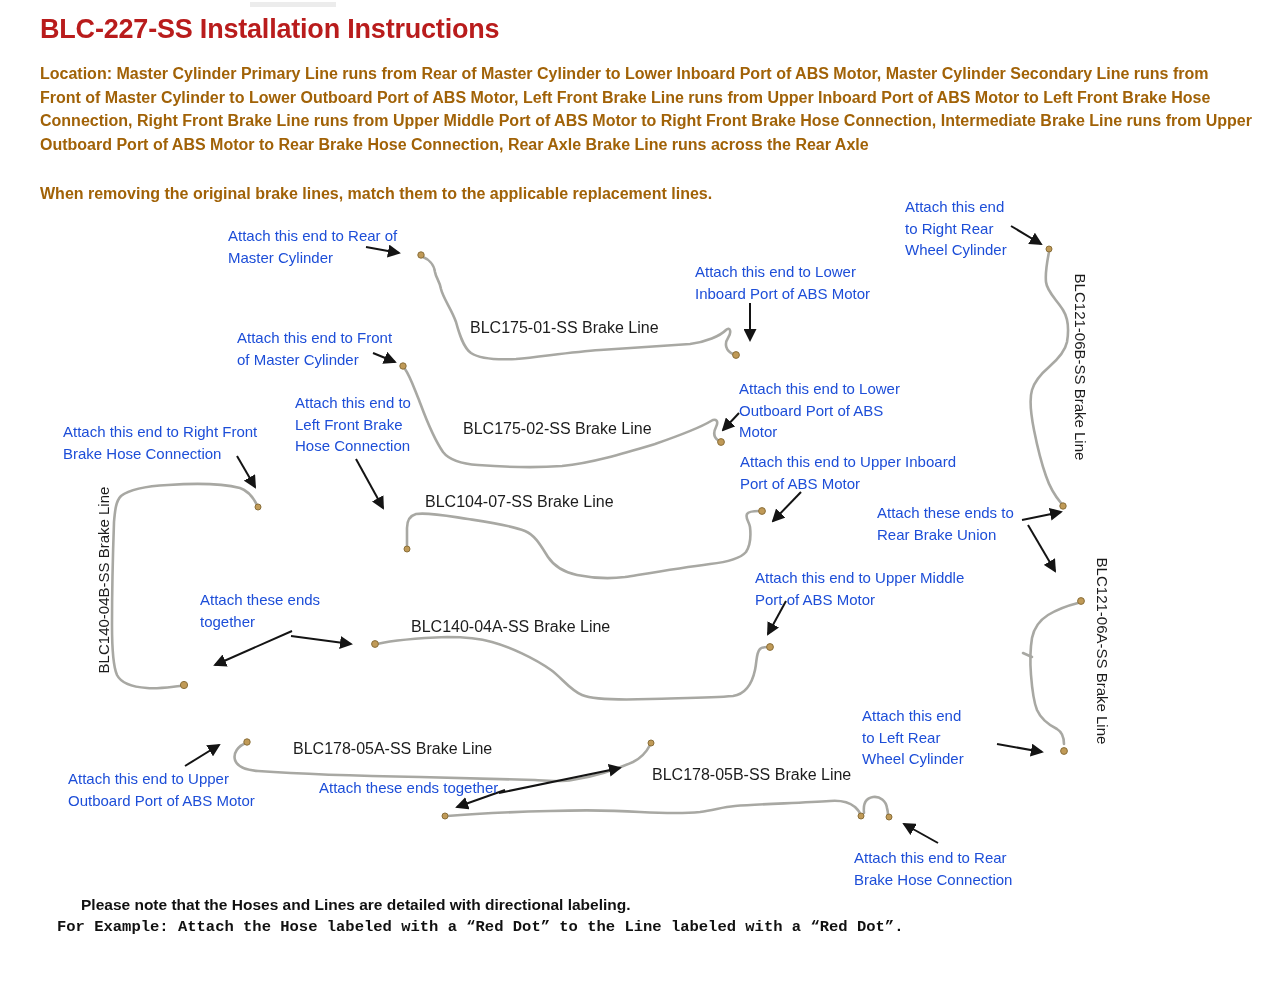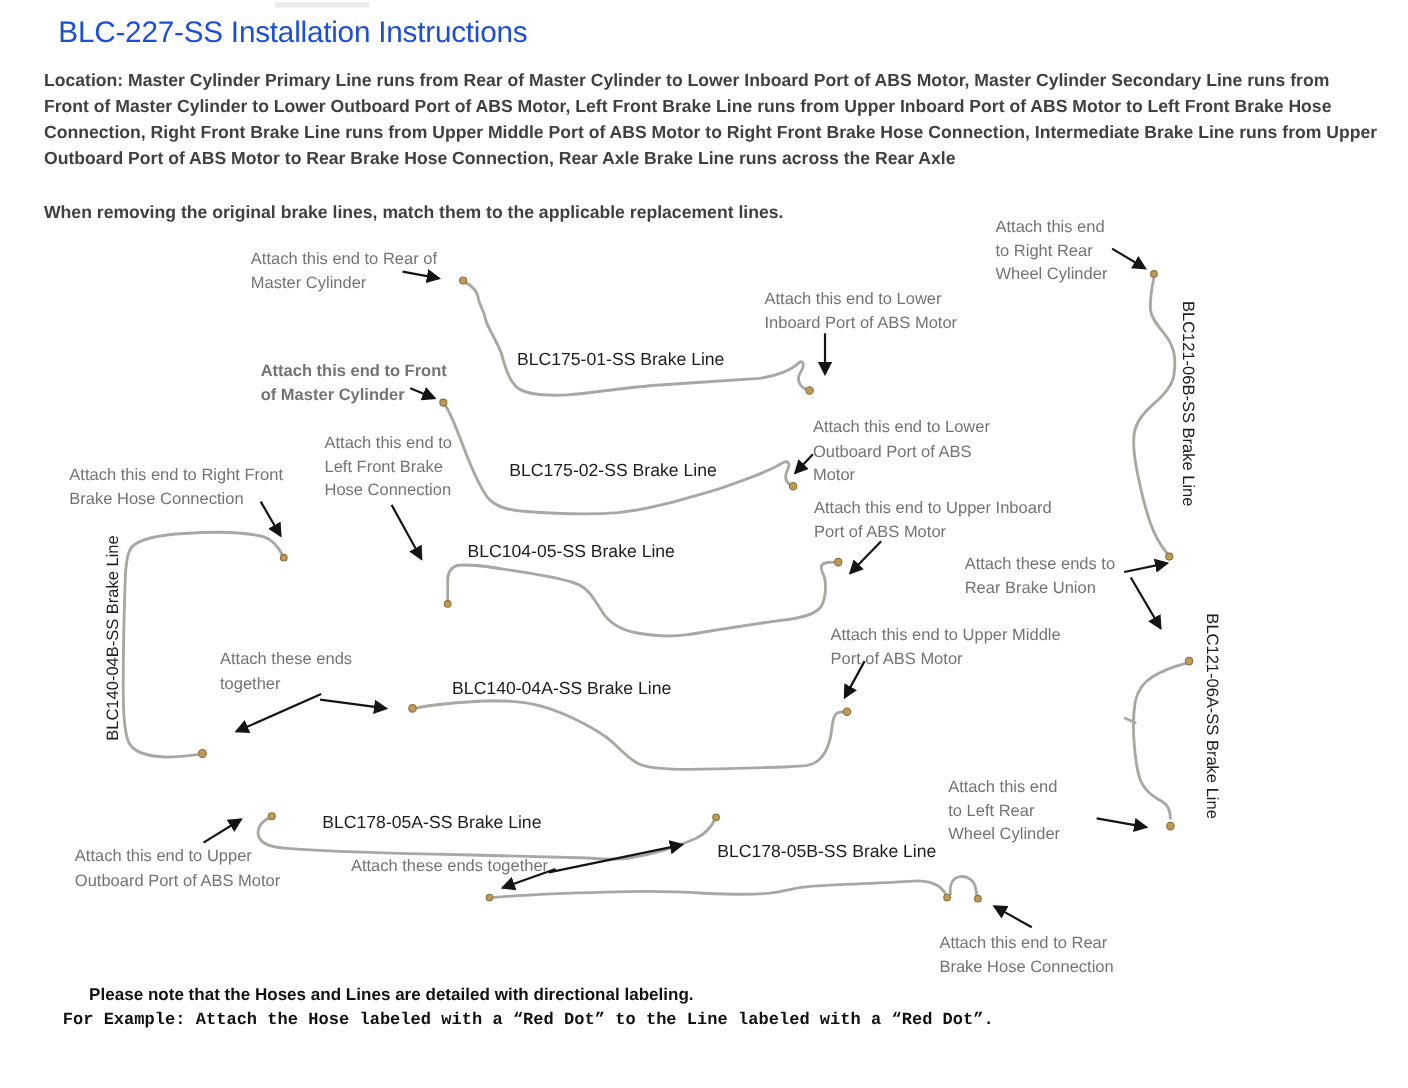--- a/index.html
+++ b/index.html
@@ -1,23 +1,23 @@
 <!DOCTYPE html>
 <html><head>
 <meta charset="utf-8">
 <style>
   html,body{margin:0;padding:0;}
   body{
     width:1280px;height:989px;position:relative;background:#ffffff;
     font-family:"Liberation Sans", sans-serif;color:#1c1c1c;overflow:hidden;
   }
   .abs{position:absolute;}
-  .title{font-size:27px;font-weight:400;letter-spacing:-0.2px;color:#1d4ed8;margin-left:13px;}
-  .para{font-size:16px;font-weight:700;line-height:23.5px;color:#404040;}
-  .callout{font-size:15px;line-height:21.5px;white-space:pre-line;color:#737373;}
+  .title{font-size:27px;font-weight:700;letter-spacing:-0.2px;color:#b91c1c;}
+  .para{font-size:16px;font-weight:700;line-height:23.5px;color:#a16207;}
+  .callout{font-size:15px;line-height:21.5px;white-space:pre-line;color:#1d4ed8;}
   .linelabel{font-size:16px;white-space:nowrap;color:#1c1c1c;}
   .vlabel{font-size:15px;white-space:nowrap;color:#1c1c1c;}
   .vlabel.cw{transform:translate(-50%,-50%) rotate(90deg);}
   .vlabel.ccw{transform:translate(-50%,-50%) rotate(-90deg);}
   .footer{font-size:15.5px;font-weight:700;line-height:23px;white-space:pre-line;color:#111;}
   .scan-artifact{background:#ececec;}
   svg{position:absolute;left:0;top:0;}
 </style>
 </head>
 <body>
@@ -88,21 +88,21 @@
     <line class="arrow" x1="997" y1="744" x2="1042" y2="752" marker-end="url(#ah)" stroke="#141414"></line>
     <line class="arrow" x1="185" y1="766" x2="219" y2="745" marker-end="url(#ah)" stroke="#141414"></line>
     <line class="arrow" x1="499" y1="793" x2="620" y2="768" marker-end="url(#ah)" stroke="#141414"></line>
     <line class="arrow" x1="505" y1="790" x2="457" y2="807" marker-end="url(#ah)" stroke="#141414"></line>
     <line class="arrow" x1="938" y1="843" x2="904" y2="824" marker-end="url(#ah)" stroke="#141414"></line>
   </g>
 </svg>
 
 <div class="abs callout" style="left:228px;top:225px;">Attach this end to Rear of
 Master Cylinder</div>
-<div class="abs callout" style="left:237px;top:327px;font-weight:bold;">Attach this end to Front
+<div class="abs callout" style="left:237px;top:327px;">Attach this end to Front
 of Master Cylinder</div>
 <div class="abs callout" style="left:295px;top:392px;">Attach this end to
 Left Front Brake
 Hose Connection</div>
 <div class="abs callout" style="left:63px;top:421px;">Attach this end to Right Front
 Brake Hose Connection</div>
 <div class="abs callout" style="left:695px;top:261px;">Attach this end to Lower
 Inboard Port of ABS Motor</div>
 <div class="abs callout" style="left:739px;top:378px;">Attach this end to Lower
 Outboard Port of ABS
@@ -122,21 +122,21 @@
 to Right Rear
 Wheel Cylinder</div>
 <div class="abs callout" style="left:862px;top:705px;">Attach this end
 to Left Rear
 Wheel Cylinder</div>
 <div class="abs callout" style="left:854px;top:847px;">Attach this end to Rear
 Brake Hose Connection</div>
 
 <div class="abs linelabel" style="left:470px;top:319px;">BLC175-01-SS Brake Line</div>
 <div class="abs linelabel" style="left:463px;top:420px;">BLC175-02-SS Brake Line</div>
-<div class="abs linelabel" style="left:425px;top:493px;">BLC104-05-SS Brake Line</div>
+<div class="abs linelabel" style="left:425px;top:493px;">BLC104-07-SS Brake Line</div>
 <div class="abs linelabel" style="left:411px;top:618px;">BLC140-04A-SS Brake Line</div>
 <div class="abs linelabel" style="left:293px;top:740px;">BLC178-05A-SS Brake Line</div>
 <div class="abs linelabel" style="left:652px;top:766px;">BLC178-05B-SS Brake Line</div>
 
 <div class="abs vlabel ccw" style="left:103px;top:580px;">BLC140-04B-SS Brake Line</div>
 <div class="abs vlabel cw" style="left:1080px;top:367px;">BLC121-06B-SS Brake Line</div>
 <div class="abs vlabel cw" style="left:1102px;top:651px;">BLC121-06A-SS Brake Line</div>
 
 <div class="abs footer" style="left:57px;top:893px;margin-left:24px;">Please note that the Hoses and Lines are detailed with directional labeling.</div>
 <div class="abs footer" style="left:57px;top:916px;font-family:Liberation Mono, monospace;">For Example: Attach the Hose labeled with a “Red Dot” to the Line labeled with a “Red Dot”.</div>

